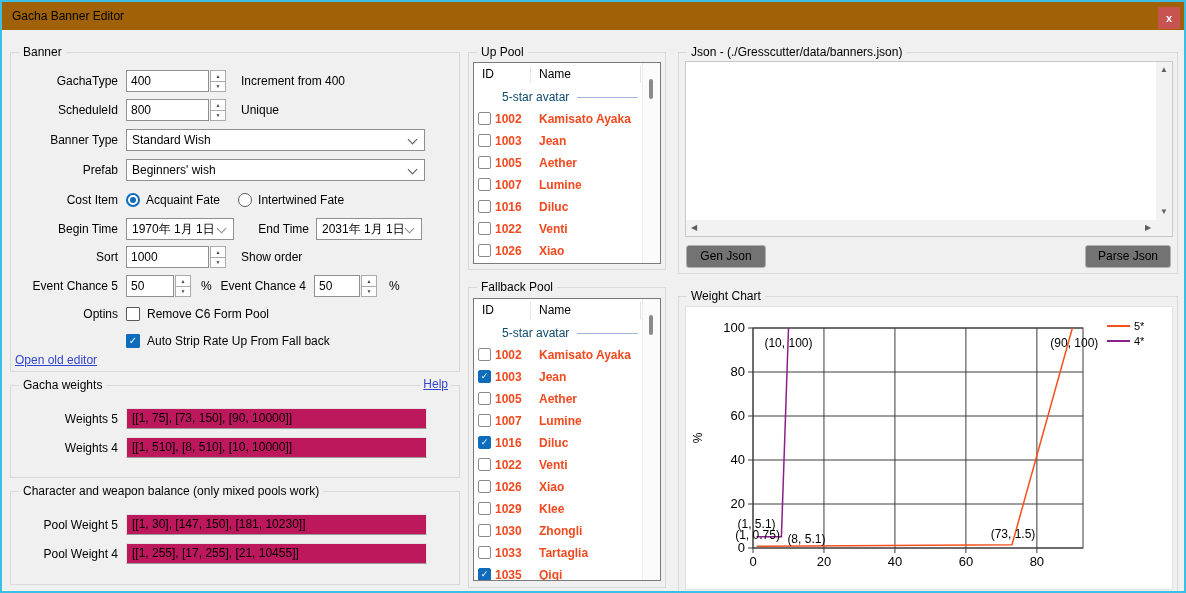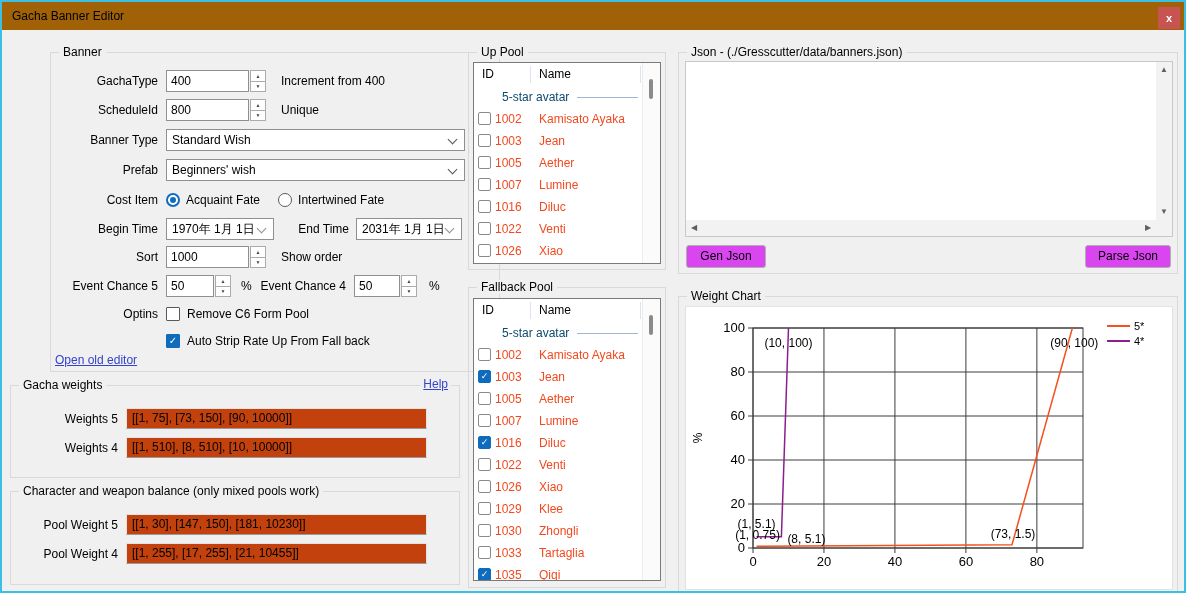--- a/index.html
+++ b/index.html
@@ -12,64 +12,64 @@
   .row{position:absolute;left:0;right:0;height:22px;}
   .lbl{position:absolute;left:0;width:107px;text-align:right;line-height:22px;white-space:nowrap;}
   .hint{position:absolute;line-height:22px;white-space:nowrap;}
   .spinbox{position:absolute;height:22px;display:flex;box-sizing:border-box;}
   .spinval{flex:1;border:1px solid #8f8f8f;background:#fff;padding:0 4px;line-height:20px;box-sizing:border-box;overflow:hidden;}
   .spinbtns{width:16px;display:flex;flex-direction:column;margin-left:1px;}
   .sb{flex:1;border:1px solid #ababab;background:#fefefe;color:#444;font-size:5px;display:flex;align-items:center;justify-content:center;}
   .sb+.sb{margin-top:-1px;}
   .combo{position:absolute;height:22px;border:1px solid #8f8f8f;background:#fff;box-sizing:border-box;line-height:20px;padding:0 22px 0 5px;white-space:nowrap;overflow:hidden;}
   .chev{position:absolute;right:8px;top:6px;width:6px;height:6px;border-right:1px solid #555;border-bottom:1px solid #555;transform:rotate(45deg);}
-  .wline{position:absolute;height:21px;background:#c2410c;border:1px solid #e3e3e3;border-bottom:1px solid #9a9a9a;box-sizing:border-box;line-height:19px;padding:0 5px;white-space:nowrap;overflow:hidden;}
+  .wline{position:absolute;height:21px;background:#be185d;border:1px solid #e3e3e3;border-bottom:1px solid #9a9a9a;box-sizing:border-box;line-height:19px;padding:0 5px;white-space:nowrap;overflow:hidden;}
   .linktext{position:absolute;color:#3344cc;text-decoration:underline;white-space:nowrap;cursor:pointer;}
   .help-link{position:absolute;top:-9px;right:8px;background:#f0f0f0;padding:0 3px;color:#3344cc;text-decoration:underline;cursor:pointer;}
   .opt-item{display:flex;align-items:center;margin-right:18px;white-space:nowrap;}
   .opt-row{display:flex;align-items:center;height:22px;margin-bottom:5px;white-space:nowrap;}
   .radio{width:14px;height:14px;border-radius:50%;border:1px solid #5a5a5a;background:#fff;box-sizing:border-box;margin-right:6px;position:relative;flex:0 0 auto;}
   .radio.sel{border:2px solid #0f6cbd;}
   .radio.sel::after{content:'';position:absolute;left:2px;top:2px;width:6px;height:6px;border-radius:50%;background:#0f6cbd;}
   .chk{width:14px;height:14px;border:1px solid #5a5a5a;border-radius:1px;background:#fff;box-sizing:border-box;margin-right:7px;color:#fff;font-size:10px;line-height:12px;text-align:center;flex:0 0 auto;}
   .chk.on{background:#0f6cbd;border-color:#0f6cbd;}
   .poollist{position:absolute;background:#fff;border:1px solid #7a7a7a;box-sizing:border-box;overflow:hidden;}
   .pl-header{position:absolute;top:0;left:0;right:0;height:23px;background:#fff;}
   .pl-h{position:absolute;line-height:23px;}
   .pl-sep{position:absolute;top:3px;height:17px;width:0;border-left:1px solid #dce4f0;}
   .pl-scroll{position:absolute;top:0;right:0;bottom:0;width:17px;background:#fbfbfb;border-left:1px solid #ececec;}
   .pl-thumb{position:absolute;top:16px;left:6px;width:4px;height:20px;background:#8a8a8a;border-radius:2px;}
   .pl-group{position:absolute;left:0;right:22px;height:22px;display:flex;align-items:center;}
   .pl-group-label{margin-left:28px;color:#0c4a6e;white-space:nowrap;}
   .pl-group-line{flex:1;border-top:1px solid #9fb6d4;margin-left:8px;}
-  .pl-row{position:absolute;left:0;right:28px;height:22px;color:#f2491f;line-height:22px;}
+  .pl-row{position:absolute;left:0;right:28px;height:22px;color:#f2491f;line-height:22px;font-weight:bold;}
   .pl-cb{position:absolute;left:4px;top:4px;width:13px;height:13px;border:1px solid #8a8a8a;border-radius:2px;background:#fff;box-sizing:border-box;color:#fff;font-size:9px;line-height:11px;text-align:center;}
   .pl-cb.on{background:#0f6cbd;border-color:#0f6cbd;}
   .pl-id{position:absolute;left:21px;}
   .pl-name{position:absolute;left:65px;white-space:nowrap;}
   .jsonbox{position:absolute;background:#fff;border:1px solid #c8c8c8;box-sizing:border-box;}
   .jsonarea{position:absolute;left:0;top:0;right:17px;bottom:17px;background:#fff;white-space:pre;overflow:hidden;padding:2px 4px;}
   .vscroll{position:absolute;top:0;right:0;bottom:16px;width:16px;background:#f2f2f2;}
   .hscroll{position:absolute;left:0;right:16px;bottom:0;height:16px;background:#f2f2f2;}
   .corner{position:absolute;right:0;bottom:0;width:16px;height:16px;background:#f2f2f2;}
   .sar{position:absolute;color:#5f5f5f;font-size:8px;line-height:16px;width:16px;text-align:center;}
-  .btn{position:absolute;height:23px;background:#d946ef;border:1px solid #b0b0b0;border-radius:3px;box-sizing:border-box;text-align:center;line-height:21px;cursor:pointer;}
+  .btn{position:absolute;height:23px;background:#737373;border:1px solid #b0b0b0;border-radius:3px;box-sizing:border-box;text-align:center;line-height:21px;cursor:pointer;}
   .chartbox{position:absolute;background:#fff;border:1px solid #e2e2e2;box-sizing:border-box;}
   svg text{font-family:"Liberation Sans","DejaVu Sans",sans-serif;fill:#000;}
 </style>
 </head>
 <body>
 
 <div class="window">
   <div class="titlebar">
     <span class="title-text">Gacha Banner Editor</span>
   </div>
   <div class="close-btn"><span>x</span></div>
 
-  <div class="group" style="left:8px;top:50px;width:450px;height:320px;margin-left:40px;">
+  <div class="group" style="left:8px;top:50px;width:450px;height:320px;">
     <span class="group-legend">Banner</span>
 
     <div class="row" style="top:17px;">
       <span class="lbl">GachaType</span>
       <span class="spinbox" style="left:115px;width:100px;">
         <span class="spinval">400</span>
         <span class="spinbtns">
             <span class="sb">▲</span>
             <span class="sb">▼</span>
           </span>

